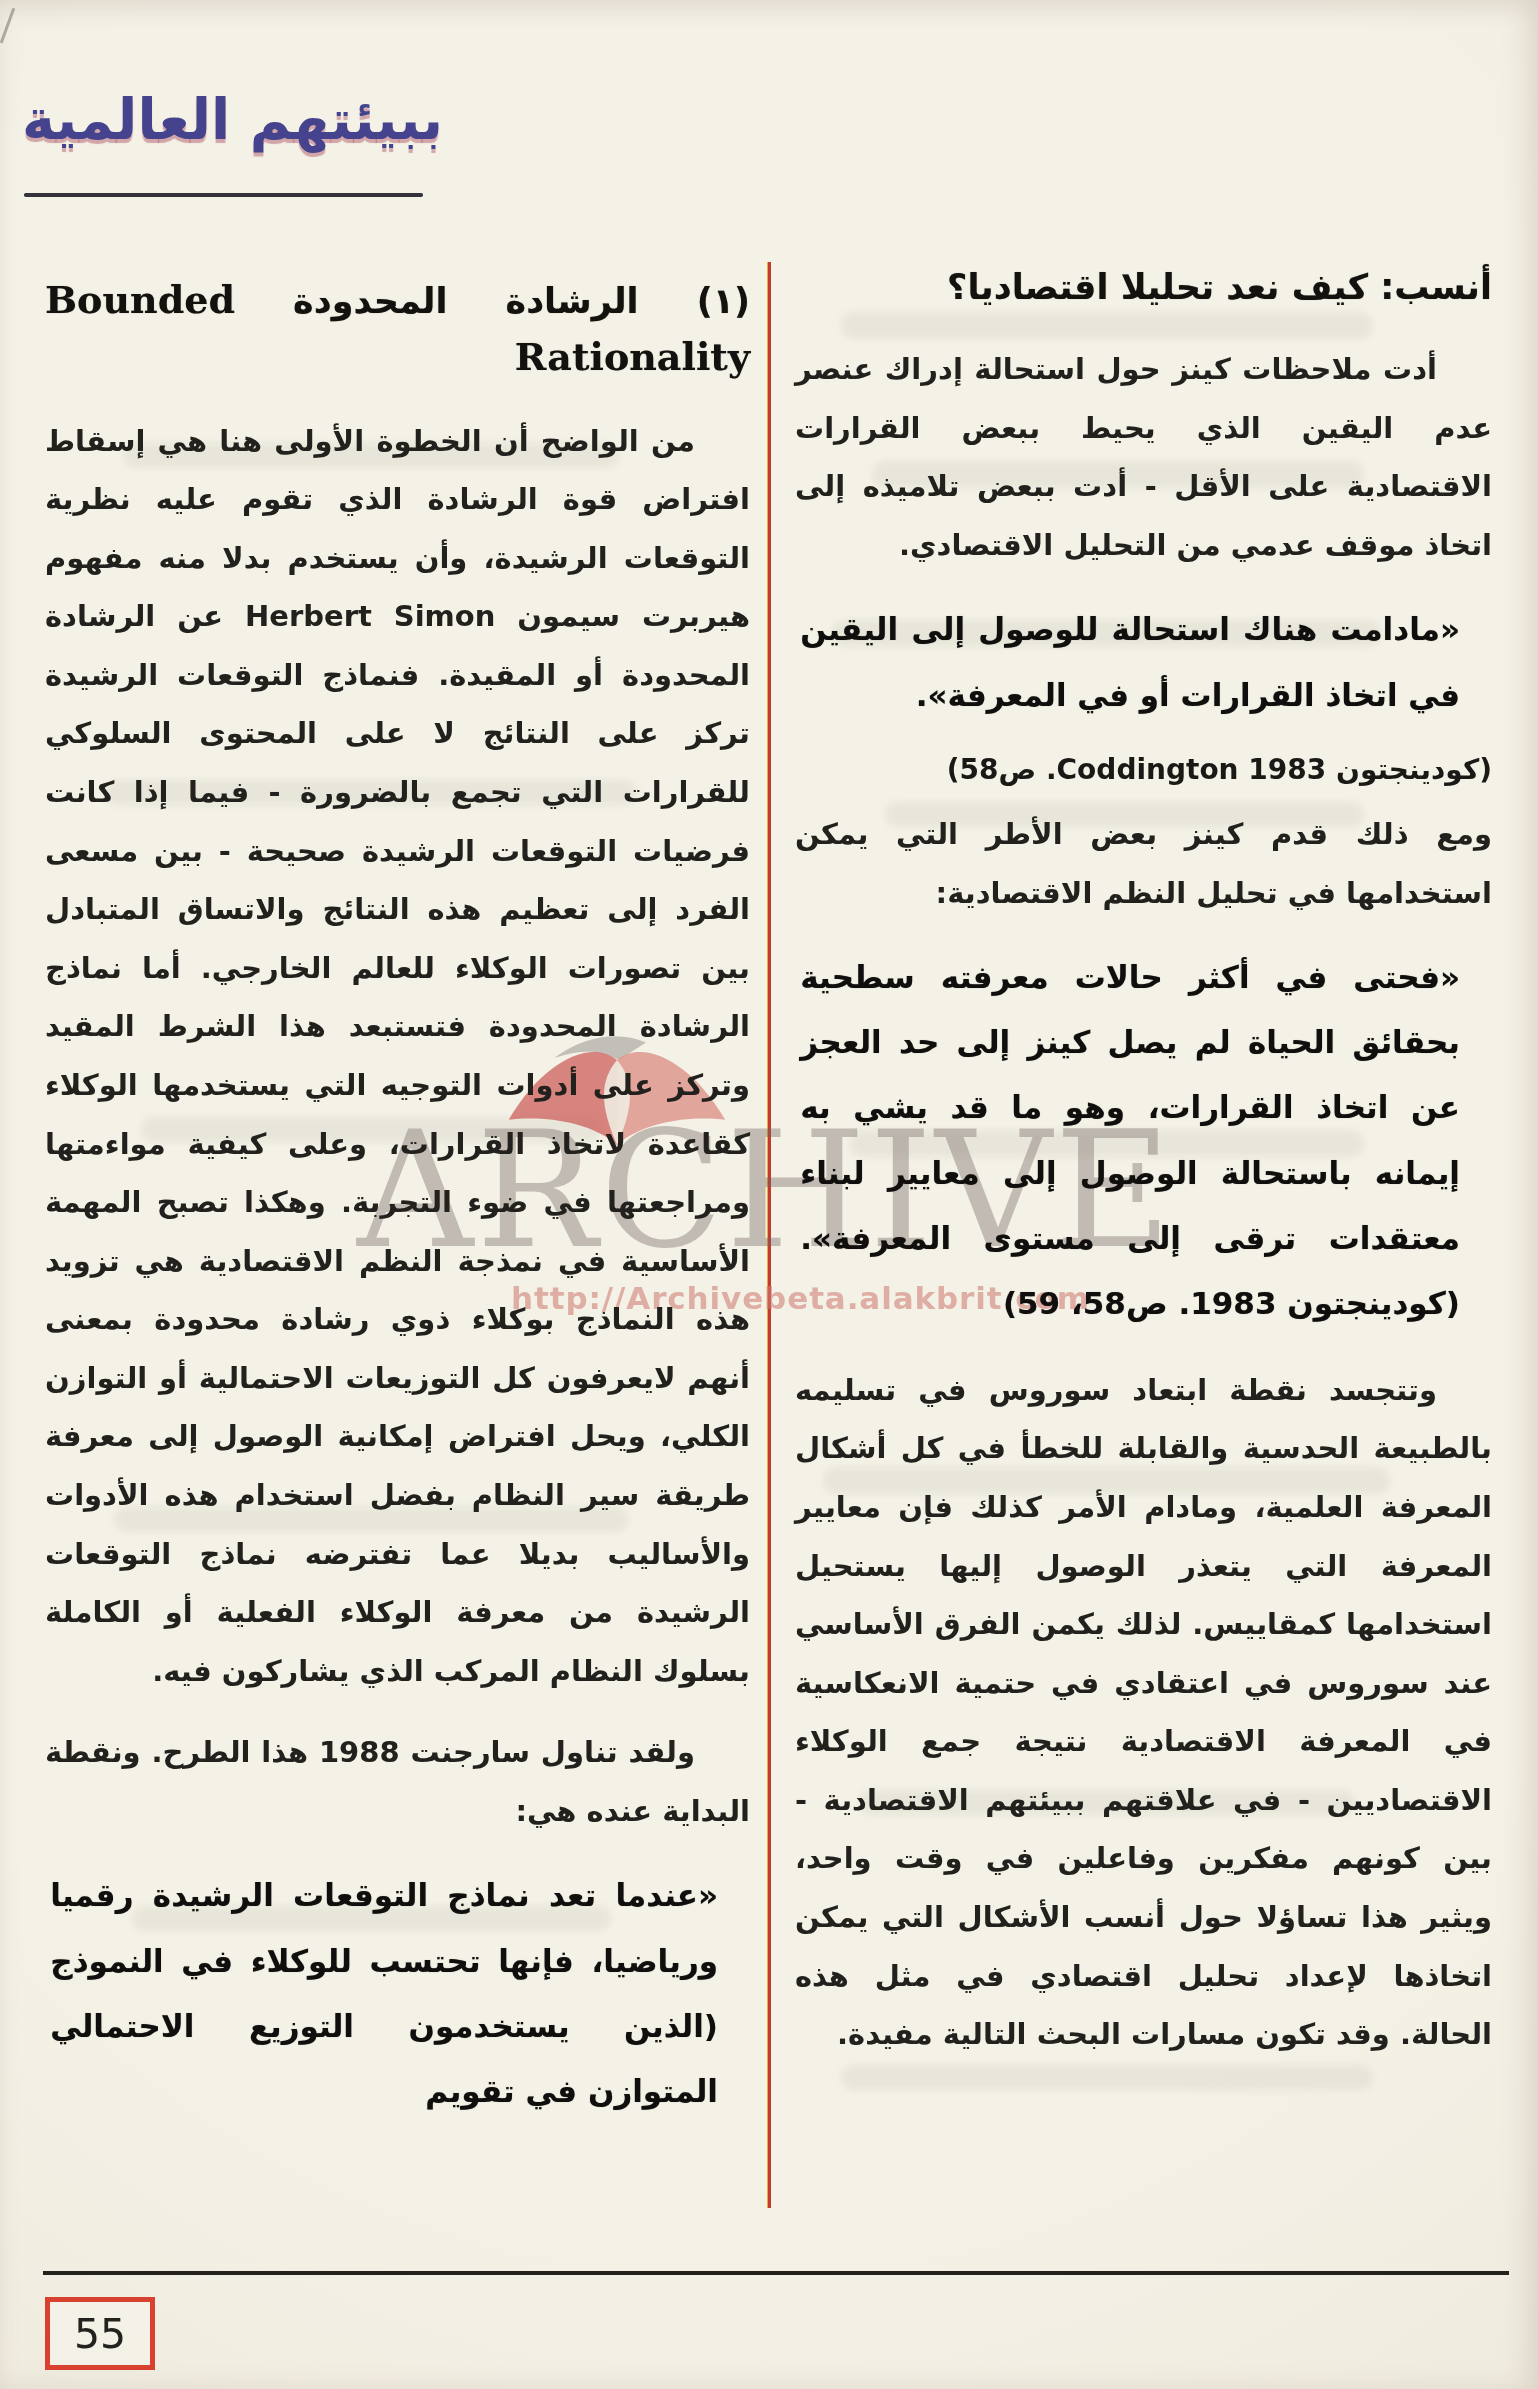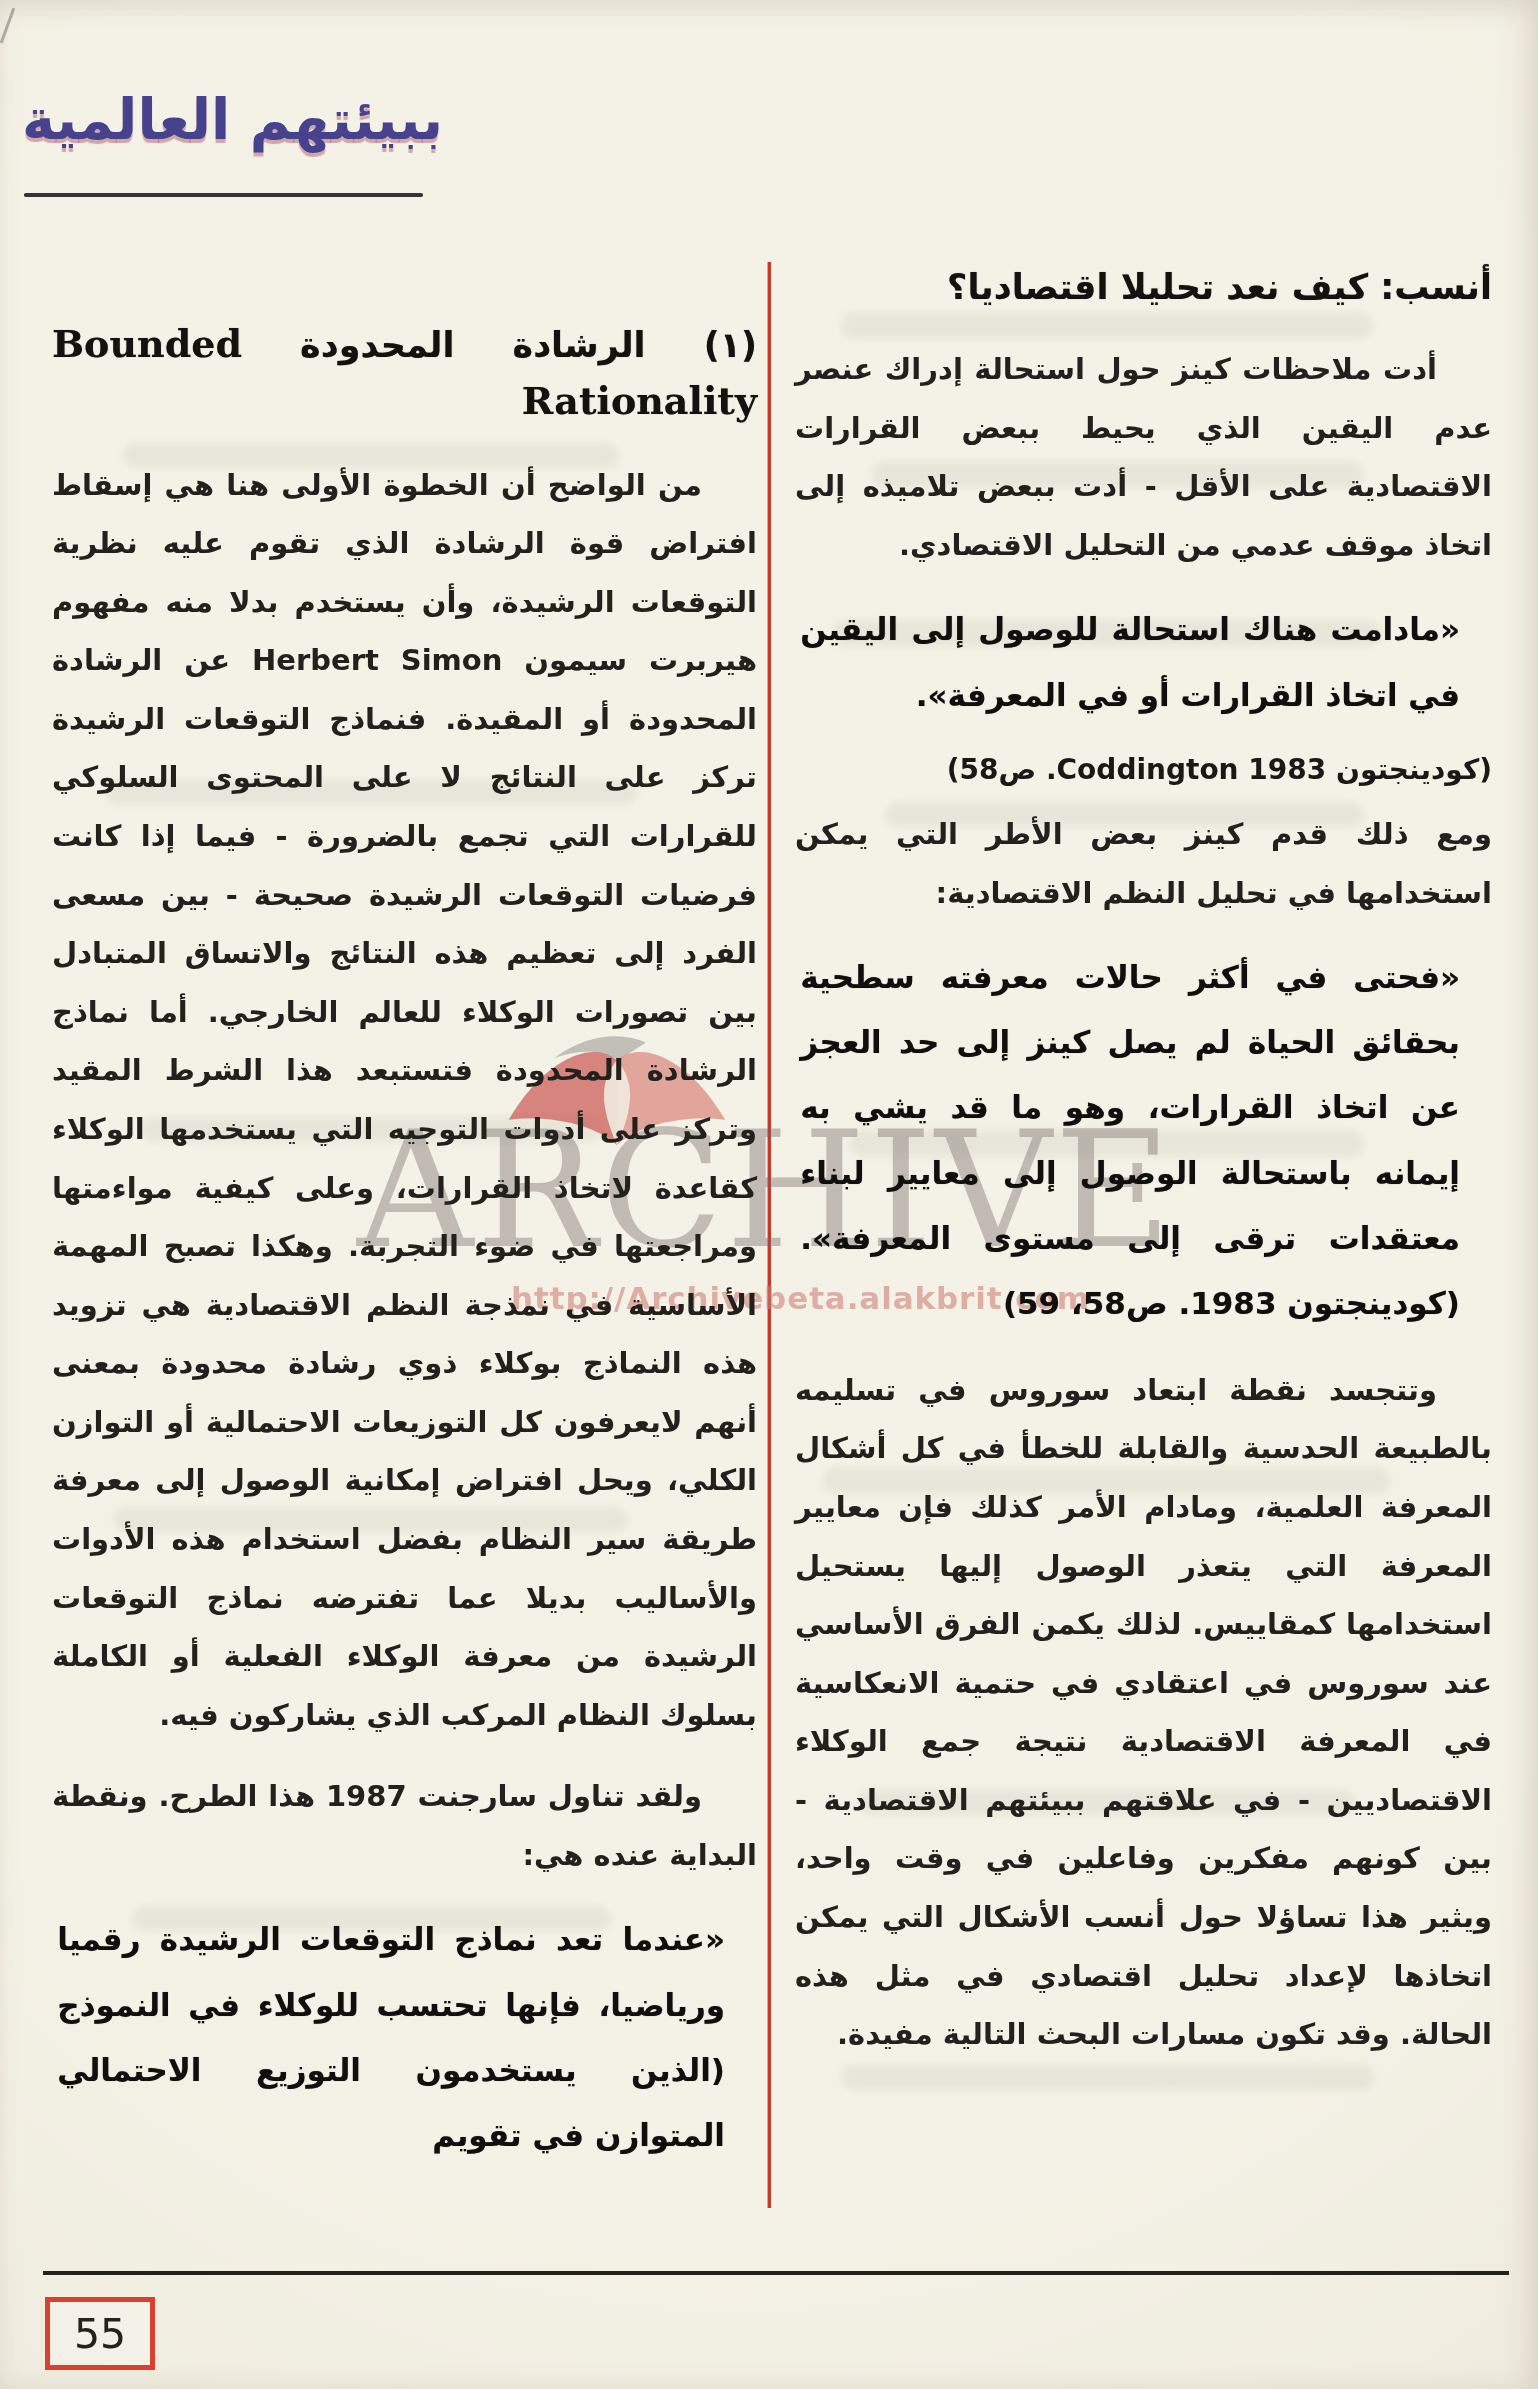--- a/index.html
+++ b/index.html
@@ -23,21 +23,21 @@
 
   
   .separator{
     position:absolute; left:768px; top:262px; width:4.4px; height:1946px;
     background:linear-gradient(to right,#e4b13f 0 35%, #c43a2c 35% 100%);
   }
 
   
   .col{position:absolute; text-align:justify; z-index:2;}
   .col-right{left:796px; top:261px; width:697px;}
-  .col-left{left:53px; top:271px; width:705px;margin-top:44px;}
+  .col-left{left:46px; top:271px; width:705px;}
 
   .section-heading{
     font-size:35px; font-weight:bold; color:#13120f; margin:0 0 26.6px;
     line-height:1.5; text-shadow:0 0 0.9px rgba(0,0,0,.45);
   }
   .heading-en{font-family:"DejaVu Serif","Liberation Serif",serif; font-size:38px; font-weight:bold; letter-spacing:0;}
   .para{
     font-size:29px; font-weight:bold; line-height:2.02; margin:0 0 23px;
     text-indent:55px; color:#22211d;
   }
@@ -119,21 +119,21 @@
     <p class="para">وتتجسد نقطة ابتعاد سوروس في تسليمه بالطبيعة الحدسية والقابلة للخطأ في كل أشكال المعرفة العلمية، ومادام الأمر كذلك فإن معايير المعرفة التي يتعذر الوصول إليها يستحيل استخدامها كمقاييس. لذلك يكمن الفرق الأساسي عند سوروس في اعتقادي في حتمية الانعكاسية في المعرفة الاقتصادية نتيجة جمع الوكلاء الاقتصاديين - في علاقتهم ببيئتهم الاقتصادية - بين كونهم مفكرين وفاعلين في وقت واحد، ويثير هذا تساؤلا حول أنسب الأشكال التي يمكن اتخاذها لإعداد تحليل اقتصادي في مثل هذه الحالة. وقد تكون مسارات البحث التالية مفيدة.</p>
   </section>
 
   <section class="col col-left">
     <h2 class="section-heading">
       <span>(١)</span>
       <span>الرشادة المحدودة</span>
       <span class="heading-en" dir="ltr">Bounded Rationality</span>
     </h2>
     <p class="para">من الواضح أن الخطوة الأولى هنا هي إسقاط افتراض قوة الرشادة الذي تقوم عليه نظرية التوقعات الرشيدة، وأن يستخدم بدلا منه مفهوم هيربرت سيمون Herbert Simon عن الرشادة المحدودة أو المقيدة. فنماذج التوقعات الرشيدة تركز على النتائج لا على المحتوى السلوكي للقرارات التي تجمع بالضرورة - فيما إذا كانت فرضيات التوقعات الرشيدة صحيحة - بين مسعى الفرد إلى تعظيم هذه النتائج والاتساق المتبادل بين تصورات الوكلاء للعالم الخارجي. أما نماذج الرشادة المحدودة فتستبعد هذا الشرط المقيد وتركز على أدوات التوجيه التي يستخدمها الوكلاء كقاعدة لاتخاذ القرارات، وعلى كيفية مواءمتها ومراجعتها في ضوء التجربة. وهكذا تصبح المهمة الأساسية في نمذجة النظم الاقتصادية هي تزويد هذه النماذج بوكلاء ذوي رشادة محدودة بمعنى أنهم لايعرفون كل التوزيعات الاحتمالية أو التوازن الكلي، ويحل افتراض إمكانية الوصول إلى معرفة طريقة سير النظام بفضل استخدام هذه الأدوات والأساليب بديلا عما تفترضه نماذج التوقعات الرشيدة من معرفة الوكلاء الفعلية أو الكاملة بسلوك النظام المركب الذي يشاركون فيه.</p>
-    <p class="para">ولقد تناول سارجنت 1987 هذا الطرح. ونقطة البداية عنده هي:</p>
+    <p class="para">ولقد تناول سارجنت 1988 هذا الطرح. ونقطة البداية عنده هي:</p>
     <blockquote class="quote">«عندما تعد نماذج التوقعات الرشيدة رقميا ورياضيا، فإنها تحتسب للوكلاء في النموذج (الذين يستخدمون التوزيع الاحتمالي المتوازن في تقويم</blockquote>
   </section>
 
   <div class="footer-rule"></div>
   <div class="page-number">
     <span>55</span>
   </div>
 
 </div>
 

